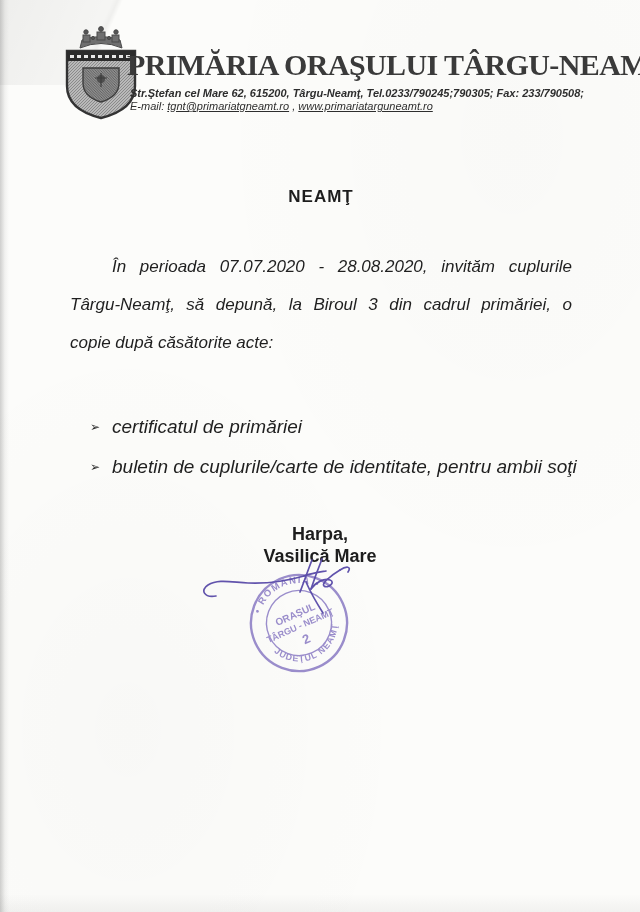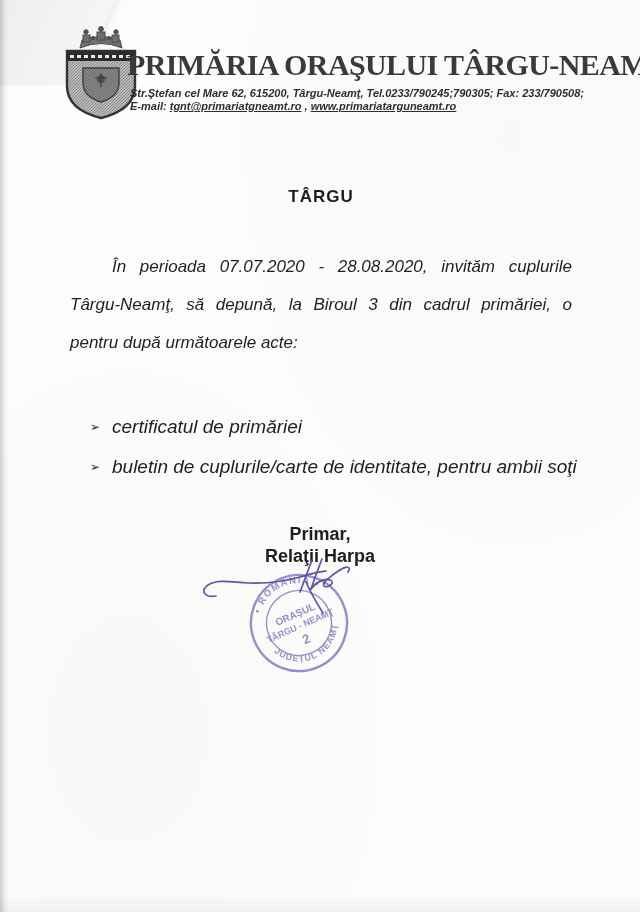--- a/index.html
+++ b/index.html
@@ -36,21 +36,21 @@
     position:absolute;left:127px;top:48px;width:470px;
     font-family:"Liberation Serif",serif;font-weight:bold;
     font-size:30px;letter-spacing:-0.6px;color:#3a3a3a;white-space:nowrap;
   }
   .org-address{
     position:absolute;left:130px;top:87px;width:480px;
     font-size:11px;font-style:italic;font-weight:bold;color:#2e2e2e;white-space:nowrap;
   }
   .org-email{
     position:absolute;left:130px;top:100px;width:480px;
-    font-size:11px;font-style:italic;font-weight:bold;color:#2e2e2e;white-space:nowrap;
+    font-size:11px;font-style:italic;font-weight:normal;color:#2e2e2e;white-space:nowrap;
   }
   .org-email .lnk{text-decoration:underline;}
 
   .service-block{
     position:absolute;left:68px;top:119px;
     font-size:16px;font-weight:bold;color:#222;line-height:19px;
   }
 
   .doc-title{
     position:absolute;left:70px;top:187px;width:502px;
@@ -141,42 +141,42 @@
       <circle cx="45" cy="53" r="4" fill="#4e4e4e"></circle>
       <path d="M45,47 v14 M39,52 h12" stroke="#3d3d3d" stroke-width="1.2"></path>
     </svg>
   </div>
 
   <div class="org-title">PRIMĂRIA ORAŞULUI TÂRGU-NEAMŢ</div>
   <div class="org-address">Str.Ştefan cel Mare 62, 615200, Târgu-Neamţ, Tel.0233/790245;790305;  Fax: 233/790508;</div>
   <div class="org-email"><span>E-mail: </span><span class="lnk">tgnt@primariatgneamt.ro</span><span> , </span><span class="lnk">www.primariatarguneamt.ro</span></div>
 
 
-  <div class="doc-title">TÂRGU</div>
+  <div class="doc-title">NEAMŢ</div>
 
   <div class="body-text">
     <div class="body-line first">În perioada 07.07.2020 - 28.08.2020, invităm cuplurile</div>
     <div class="body-line">Târgu-Neamţ, să depună, la Biroul 3 din cadrul primăriei, o</div>
-    <div class="body-line last">pentru după următoarele acte:</div>
+    <div class="body-line last">copie după căsătorite acte:</div>
   </div>
 
   <div class="bullet-list">
     <div class="bullet-item">
       <span class="bullet-marker">➢</span>
       <span>certificatul de primăriei</span>
     </div>
     <div class="bullet-item">
       <span class="bullet-marker">➢</span>
       <span>buletin de cuplurile/carte de identitate, pentru ambii soţi</span>
     </div>
   </div>
 
   <div class="sig-block">
-    <div>Primar,</div>
-    <div>Relaţii Harpa</div>
+    <div>Harpa,</div>
+    <div>Vasilică Mare</div>
   </div>
 
   <div class="stamp">
     <svg width="104" height="104" viewBox="0 0 104 104">
       <defs>
         <path id="arcTop" d="M 12,52 A 40,40 0 0 1 92,52" fill="none"></path>
         <path id="arcBottom" d="M 13.5,52 A 38.5,38.5 0 0 0 90.5,52" fill="none"></path>
       </defs>
       <g transform="rotate(-24 52 52)" stroke="#8d7ec5" fill="none">
         <circle cx="52" cy="52" r="48" stroke-width="2.4"></circle>

